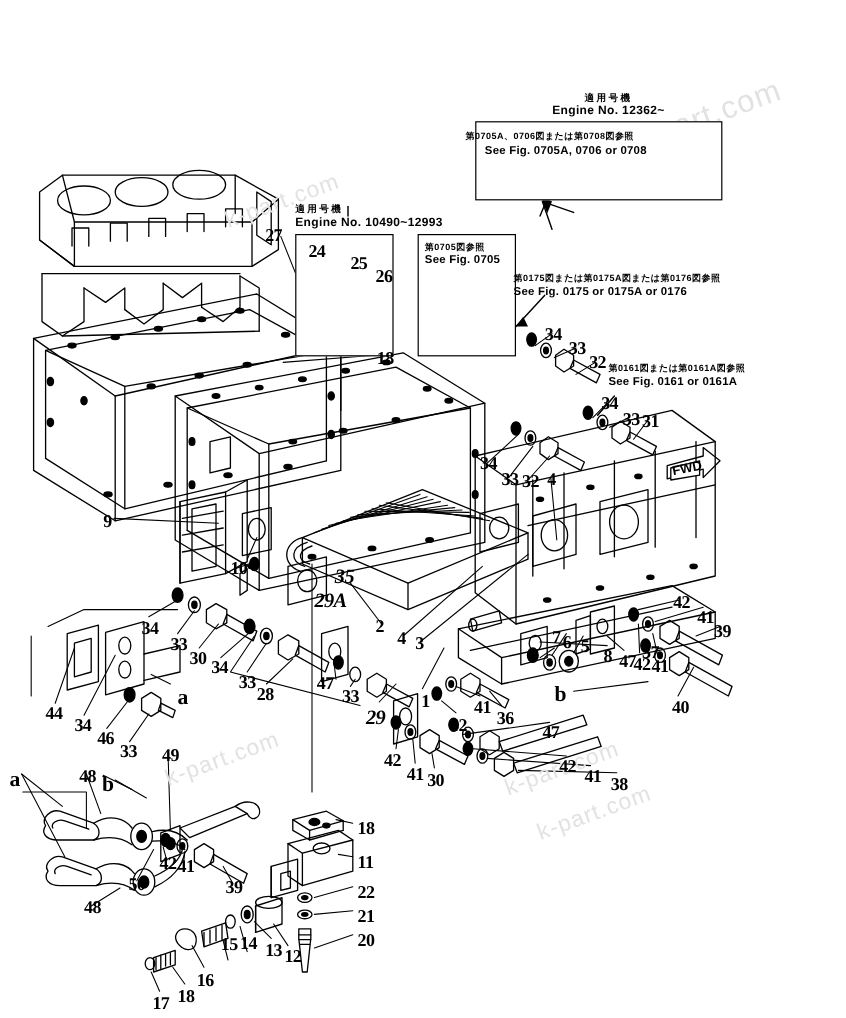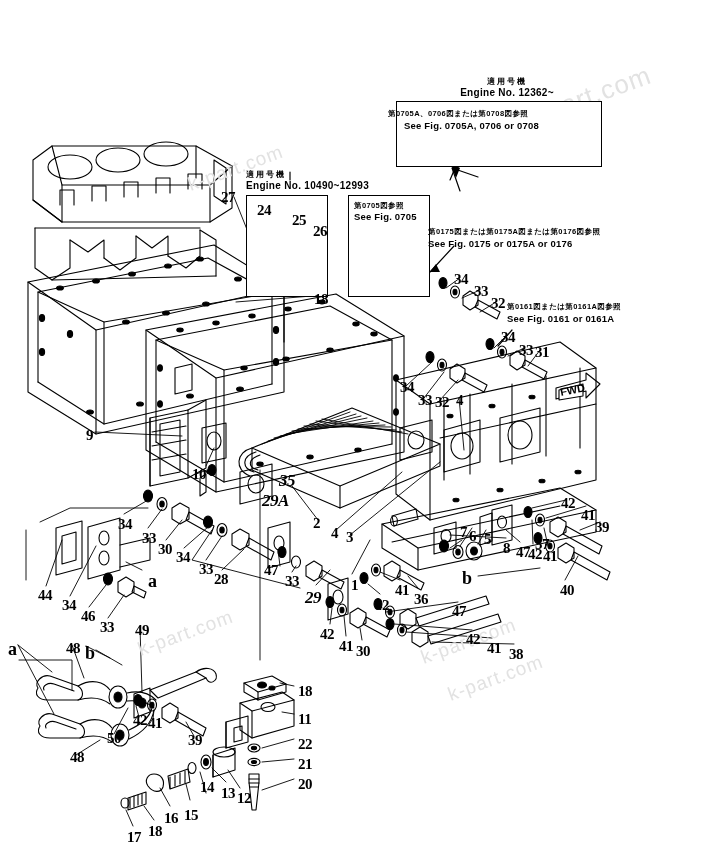--- a/index.html
+++ b/index.html
@@ -664,19 +664,19 @@
       <div class="lbl n" style="left: 148px; top: 716px;">41</div>
       <div class="lbl n" style="left: 188px; top: 733px;">39</div>
       <div class="lbl n" style="left: 298px; top: 684px;">18</div>
       <div class="lbl n" style="left: 298px; top: 712px;">11</div>
       <div class="lbl n" style="left: 298px; top: 737px;">22</div>
       <div class="lbl n" style="left: 298px; top: 757px;">21</div>
       <div class="lbl n" style="left: 298px; top: 777px;">20</div>
       <div class="lbl n" style="left: 237px; top: 791px;">12</div>
       <div class="lbl n" style="left: 221px; top: 786px;">13</div>
       <div class="lbl n" style="left: 200px; top: 780px;">14</div>
-      <div class="lbl n" style="left: 184px; top: 808px;">15</div>
+      <div class="lbl n" style="left: 184px; top: 781px;">15</div>
       <div class="lbl n" style="left: 164px; top: 811px;">16</div>
       <div class="lbl n" style="left: 148px; top: 824px;">18</div>
       <div class="lbl n" style="left: 127px; top: 830px;">17</div>
     </div>
 
 </div>
 
 </body></html>

